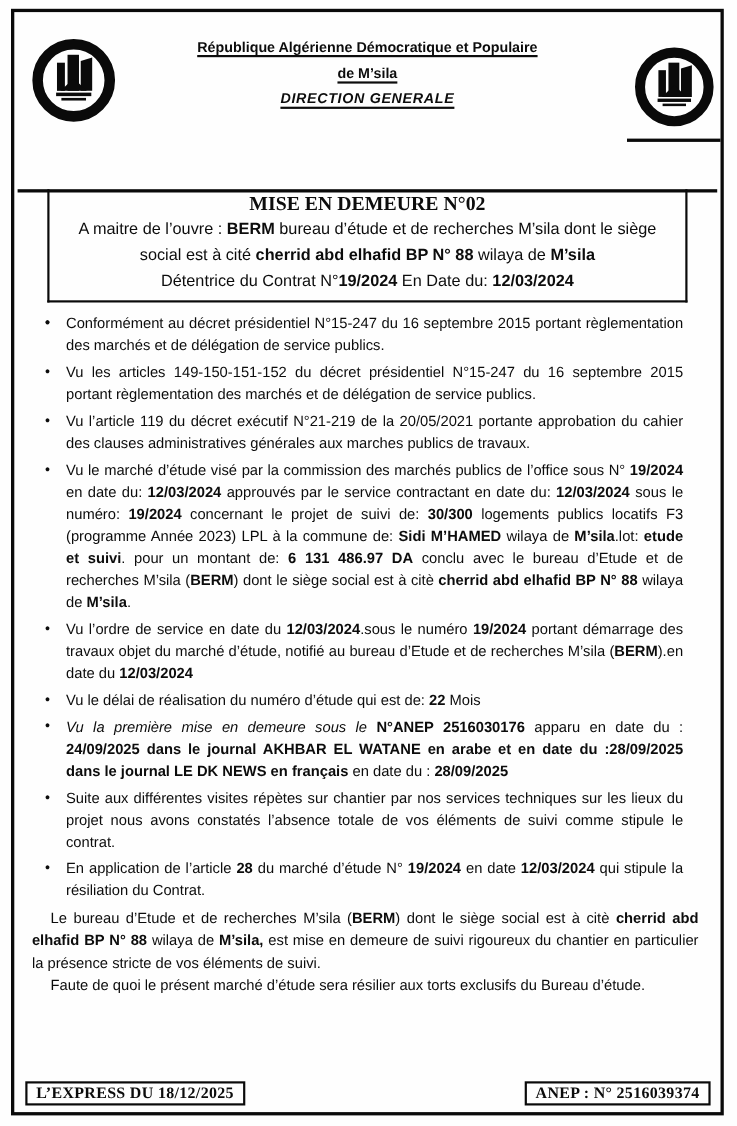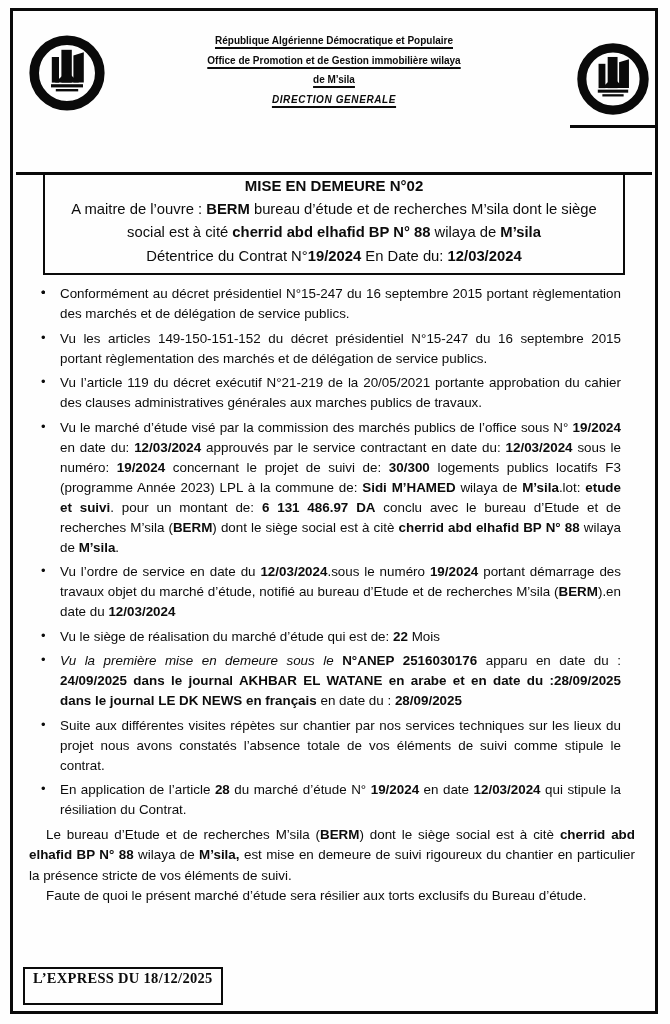--- a/index.html
+++ b/index.html
@@ -17,39 +17,39 @@
     border:3px solid #0a0a0a; overflow:hidden;
   }
   .content { position:relative; padding-top:12px; }
 
   
   .header { position:relative; min-height:148px; }
   .logo { position:absolute; }
   .logo-left  { left:14px;  top:10px; width:80px; height:80px; }
   .logo-right { right:4px;  top:18px; width:76px; height:76px; }
   .logo-rule  { width:86px; border-bottom:3px solid #0a0a0a; margin-top:4px; margin-left:-5px; }
-  .header-text { text-align:center; padding:12px 110px 0 110px; font-weight:700; font-size:10px; white-space:nowrap; }
+  .header-text { text-align:center; padding:12px 110px 0 110px; font-weight:700; font-size:13px; white-space:nowrap; }
   .hline { display:block; margin-bottom:8.5px; }
   .u { text-decoration:underline; text-decoration-thickness:1.5px; text-underline-offset:3px; }
   .direction { font-style:italic; letter-spacing:.6px; }
 
   
   .notice-box {
     margin:1px 30px 0 30px;
     border:2px solid #0a0a0a; border-top:none;
     position:relative;
     text-align:center;
     font-size:14.8px; line-height:23.5px;
     padding:2px 10px 5px 10px;
   }
   .notice-box::before {
     content:""; position:absolute; top:0; left:-29px; right:-29px;
     border-top:3px solid #0a0a0a;
   }
-  .notice-title { font-weight:700; font-size:15px; }
+  .notice-title { font-weight:700; font-size:18px;font-family:Liberation Serif, serif; }
 
   
   .bullets { list-style:none; margin:9px 34px 0 18px; }
   .bullets li {
     position:relative; padding-left:29px;
     font-size:13.4px; line-height:20px;
     text-align:justify; margin-bottom:4.5px;
   }
   .dot { position:absolute; left:10px; top:-1px; font-size:13px; }
 
@@ -59,21 +59,21 @@
 
   .b { font-weight:700;margin-top:12px; }
   .i { font-style:italic; }
 
   
   .footer-box {
     position:absolute; bottom:6px;
     border:2px solid #0a0a0a; background:#fefefe;
     font-family:"Liberation Serif", serif; font-weight:700;
     font-size:14.5px; letter-spacing:.3px;
-    padding:1px 8px 16px 8px;
+    padding:1px 8px 0 8px;
   }
   .footer-left  { left:10px; }
   .footer-right { right:9px; }
 </style>
 </head>
 <body>
 
 <div class="sheet">
   <div class="frame">
     <div class="content">
@@ -97,21 +97,20 @@
             <rect x="43" y="21" width="13" height="41" fill="#0a0a0a"></rect>
             <path d="M58 28 L71 24 L71 62 L58 62 Z" fill="#0a0a0a"></path>
             <path d="M35 62 L50 48 L65 62 Z" fill="#0a0a0a"></path>
             <rect x="30" y="64" width="40" height="4" fill="#0a0a0a"></rect>
             <rect x="36" y="70" width="28" height="3" fill="#0a0a0a"></rect>
           </svg>
           <div class="logo-rule"></div>
         </div>
         <div class="header-text">
           <span class="hline"><span class="u">République Algérienne Démocratique et  Populaire</span></span>
-          <span class="hline"><span class="u">Office de Promotion et de Gestion immobilière  wilaya</span></span>
           <span class="hline"><span class="u">de M’sila</span></span>
           <span class="hline direction"><span class="u">DIRECTION  GENERALE</span></span>
         </div>
       </div>
 
       <section class="notice-box">
         <div class="notice-title">MISE EN DEMEURE N°02</div>
 
           <p class="notice-line"><span>A maitre de l’ouvre : </span><span class="b">BERM</span><span> bureau  d’étude et  de recherches  M’sila dont le siège social est à cité </span><span class="b">cherrid  abd  elhafid BP N° 88</span><span> wilaya de </span><span class="b">M’sila</span></p>
 
@@ -146,21 +145,21 @@
             <span class="bt"><span>Vu le marché d’étude visé par la commission des marchés publics de l’office sous  N° </span><span class="b">19/2024</span><span>  en date du: </span><span class="b">12/03/2024</span><span> approuvés par le service contractant en date du: </span><span class="b">12/03/2024</span><span> sous le numéro: </span><span class="b">19/2024</span><span> concernant le projet de suivi de: </span><span class="b">30/300</span><span> logements publics locatifs F3 (programme Année 2023) LPL à la commune de: </span><span class="b">Sidi M’HAMED</span><span> wilaya de </span><span class="b">M’sila</span><span>.lot: </span><span class="b">etude et suivi</span><span>. pour un montant de: </span><span class="b">6 131 486.97 DA</span><span> conclu avec le bureau d’Etude et  de recherches  M’sila (</span><span class="b">BERM</span><span>) dont le siège social est à citè </span><span class="b">cherrid abd elhafid BP N° 88</span><span> wilaya de </span><span class="b">M’sila</span><span>.</span></span>
           </li>
 
           <li>
             <span class="dot">•</span>
             <span class="bt"><span>Vu l’ordre de service en date du </span><span class="b">12/03/2024</span><span>.sous le numéro </span><span class="b">19/2024</span><span>  portant démarrage des travaux objet du marché d’étude, notifié au bureau d’Etude et  de recherches  M’sila (</span><span class="b">BERM</span><span>).en date du </span><span class="b">12/03/2024</span></span>
           </li>
 
           <li>
             <span class="dot">•</span>
-            <span class="bt"><span>Vu le siège de réalisation du marché d’étude qui est de: </span><span class="b">22</span><span> Mois</span></span>
+            <span class="bt"><span>Vu le délai de réalisation du numéro d’étude qui est de: </span><span class="b">22</span><span> Mois</span></span>
           </li>
 
           <li>
             <span class="dot">•</span>
             <span class="bt"><span class="i">Vu la première mise en demeure sous le </span><span class="b">N°ANEP 2516030176</span><span> apparu en date du  : </span><span class="b">24/09/2025</span><span class="b"> dans le journal AKHBAR EL WATANE en arabe et en date du :28/09/2025 dans le journal  LE DK NEWS en français</span><span> en date du  : </span><span class="b">28/09/2025</span></span>
           </li>
 
           <li>
             <span class="dot">•</span>
             <span class="bt"><span>Suite aux différentes visites répètes sur chantier par nos services techniques sur les lieux du projet nous avons constatés l’absence totale de vos éléments de suivi comme stipule le contrat.</span></span>
@@ -177,14 +176,17 @@
           <p><span>Le bureau d’Etude et  de recherches  M’sila (</span><span class="b">BERM</span><span>) dont le siège social est à citè </span><span class="b">cherrid abd elhafid BP N° 88</span><span> wilaya de </span><span class="b">M’sila,</span><span> est mise en demeure de suivi rigoureux du chantier en particulier la présence stricte de vos éléments de suivi.</span></p>
 
           <p><span>Faute de quoi le présent marché d’étude sera résilier aux torts exclusifs du Bureau d’étude.</span></p>
         </div>
 
     </div>
 
     <div class="footer-box footer-left">
       <span>L’EXPRESS DU 18/12/2025</span>
     </div>
+    <div class="footer-box footer-right">
+      <span>ANEP : N° 2516039374</span>
+    </div>
   </div>
 </div>
 
 </body></html>

